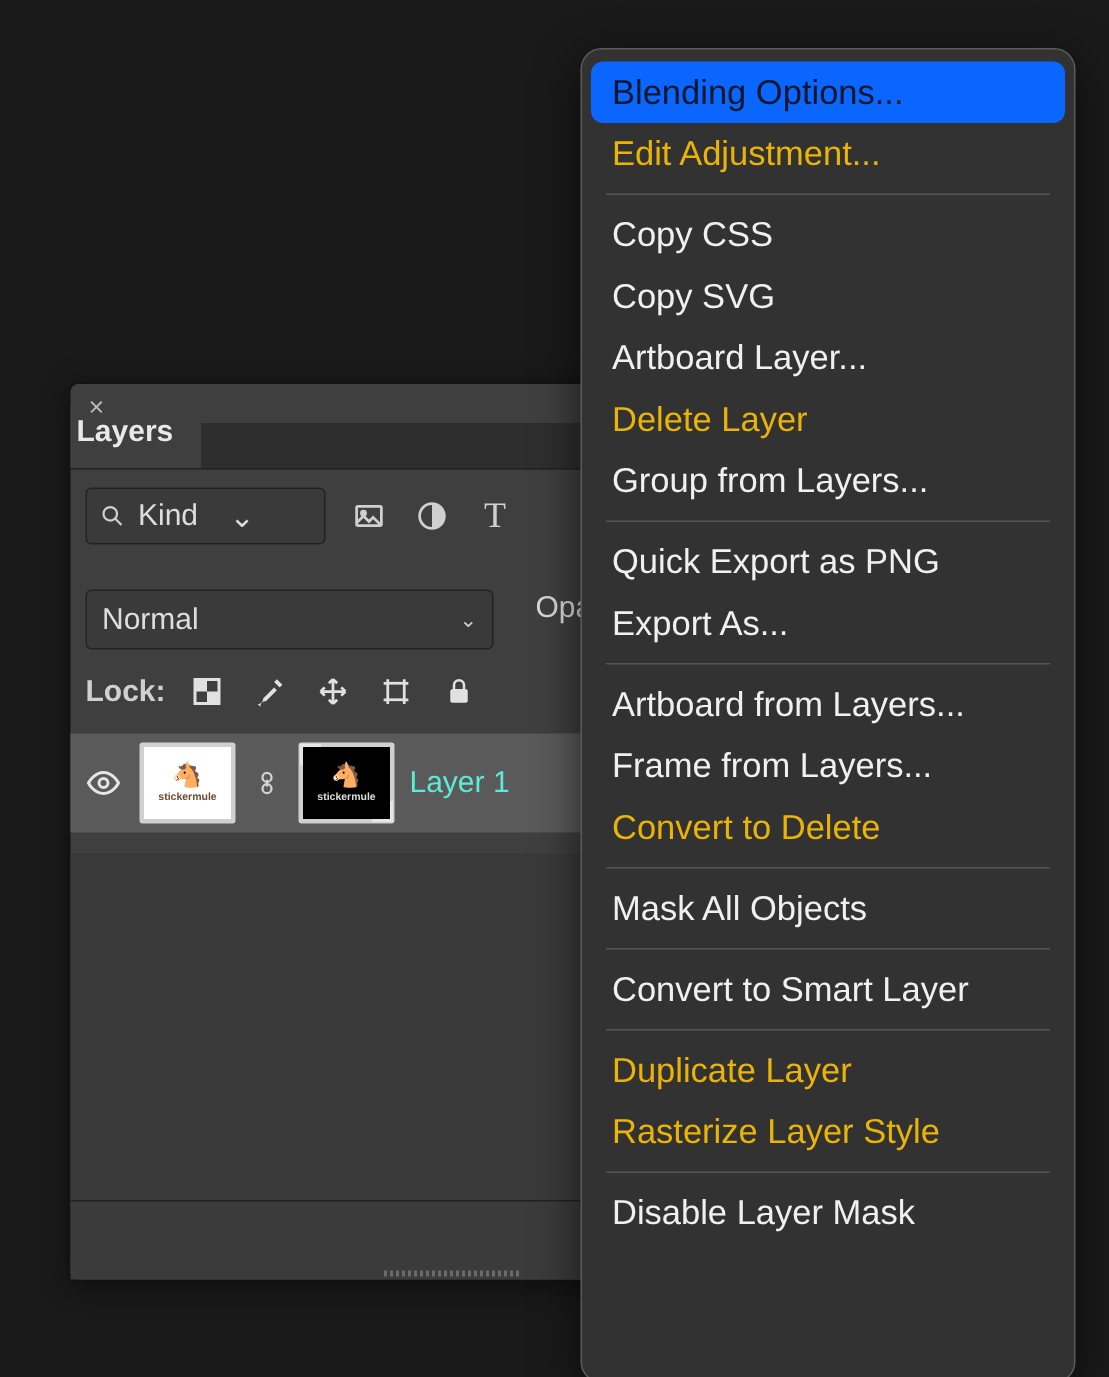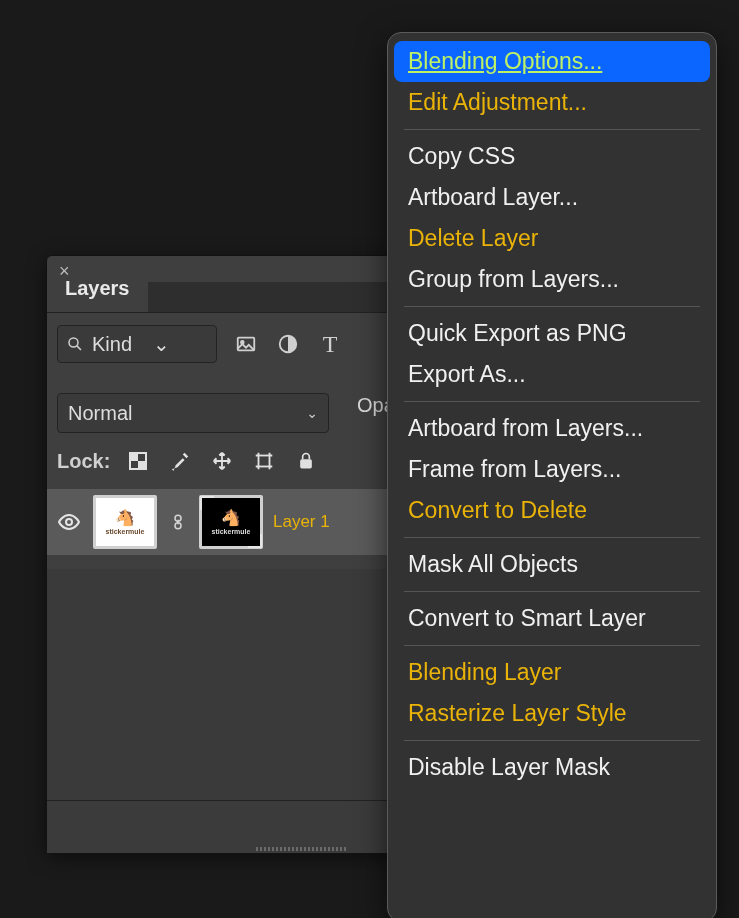--- a/index.html
+++ b/index.html
@@ -38,21 +38,21 @@
   }
   .tab-bar {
     height: 30px;
     margin-top: 26px;
     display: flex;
     align-items: flex-end;
     background: #2e2e2e;
     border-bottom: 1px solid #222;
   }
   .tab {
-    padding: 10px 18px 12px 18px;
+    padding: 10px 18px 12px 4px;
     font-size: 20px;
     font-weight: 600;
     color: #e9e9e9;
     background: #3f3f3f;
     border-top-left-radius: 4px;
     border-top-right-radius: 4px;
   }
   .panel-body {
     flex: 1;
     padding: 12px 10px 0 10px;
@@ -111,21 +111,21 @@
   .thumb.dark::after{
     content:"";position:absolute;width:12px;height:12px;border:2px solid #e6e6e6;
   }
   .thumb.dark::before{top:-2px;left:-2px;border-right:none;border-bottom:none;}
   .thumb.dark::after{bottom:-2px;right:-2px;border-left:none;border-top:none;}
   .thumb .horse{font-size:16px;line-height:1;}
   .thumb .txt{font-size:7px;color:#6b4a2e;font-weight:700;}
   .thumb.dark .horse{color:#fff;}
   .thumb.dark .txt{color:#ddd;}
   .link-ico{width:22px;display:flex;align-items:center;justify-content:center;color:#d4d4d4;font-size:20px;}
-  .layer-name{font-size:17px;color:#eab308;}
+  .layer-name{font-size:20px;color:#5eead4;}
 
   .blank-area { flex:1; background:#3a3a3a; margin:0 -10px;}
 
   
   .bottom-bar{
     height:44px;background:#3b3b3b;border-top:1px solid #222;
     display:flex;align-items:center;justify-content:flex-end;gap:22px;
     padding:0 20px;
   }
   .bottom-bar .ico{color:#cfcfcf;font-size:22px;display:flex;align-items:center;}
@@ -149,22 +149,21 @@
     color:#f0f0f0;
   }
   .menu-item{
     font-size:23px;
     padding:7px 14px;
     border-radius:8px;
     white-space:nowrap;
   }
   .menu-item.highlight{
     background:#0a66ff;
-    color:#bef264;
-    text-decoration:underline;
+    color:#0f172a;
   }
   .menu-item.disabled{
     color:#eab308;
   }
   .sep{
     height:1px;background:#555;margin:6px 10px;
   }
 
   
   svg{display:block;}
@@ -296,32 +295,33 @@
   <div class="grip">
       <span></span>
     </div>
 </div>
 
 <div class="menu" id="ctx-menu">
     <div class="menu-item highlight">Blending Options...</div>
     <div class="menu-item disabled">Edit Adjustment...</div>
     <div class="sep"></div>
     <div class="menu-item">Copy CSS</div>
+    <div class="menu-item">Copy SVG</div>
     <div class="menu-item">Artboard Layer...</div>
     <div class="menu-item disabled">Delete Layer</div>
     <div class="menu-item">Group from Layers...</div>
     <div class="sep"></div>
     <div class="menu-item">Quick Export as PNG</div>
     <div class="menu-item">Export As...</div>
     <div class="sep"></div>
     <div class="menu-item">Artboard from Layers...</div>
     <div class="menu-item">Frame from Layers...</div>
     <div class="menu-item disabled">Convert to Delete</div>
     <div class="sep"></div>
     <div class="menu-item">Mask All Objects</div>
     <div class="sep"></div>
     <div class="menu-item">Convert to Smart Layer</div>
     <div class="sep"></div>
-    <div class="menu-item disabled">Blending Layer</div>
+    <div class="menu-item disabled">Duplicate Layer</div>
     <div class="menu-item disabled">Rasterize Layer Style</div>
     <div class="sep"></div>
     <div class="menu-item">Disable Layer Mask</div>
   </div>
 
 </body></html>

